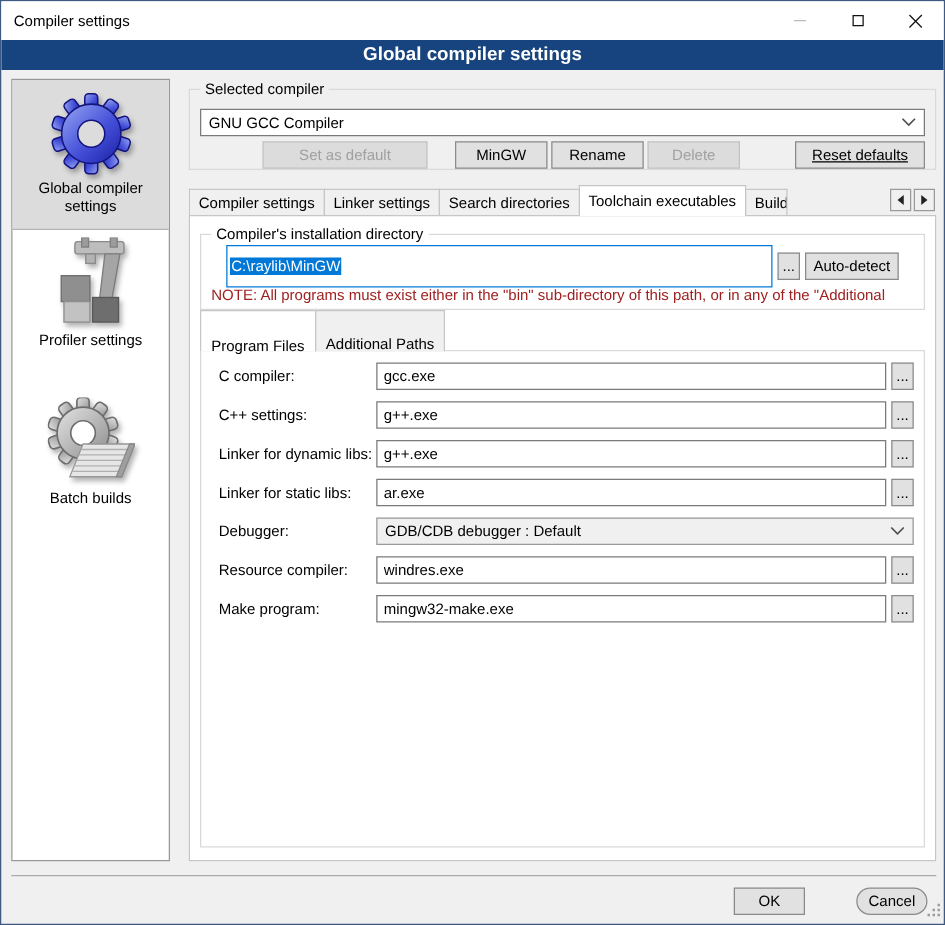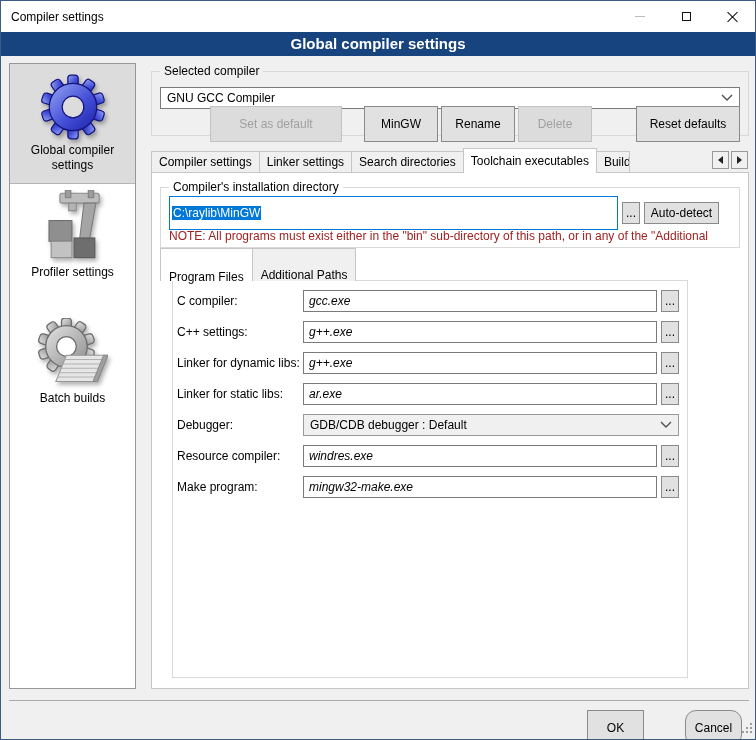--- a/index.html
+++ b/index.html
@@ -41,29 +41,29 @@
   .legend { position:absolute; top:-8px; left:8px; padding:0 4px; font-size:12px; }
   .gb-compiler { left:150px; top:70px; width:598px; height:65px; }
   .gb-compiler .legend { background:#f0f0f0; }
 
   .combo { display:flex; align-items:center; background:#fff; border:1px solid #7a7a7a;
            height:22px; padding:0 6px;gap:36px; }
   .combo .val { flex:1; overflow:hidden; white-space:nowrap; }
   .combo.gray { background:#f0f0f0; border-color:#999; }
   .compiler-combo { position:absolute; left:8px; right:8px; top:15px; }
 
-  .btn { display:flex; align-items:center; justify-content:center; height:36px;
+  .btn { display:flex; align-items:center; justify-content:center; height:22px;
          background:#e1e1e1; border:1px solid #8a8a8a; font-size:12px; color:#000; }
   .btn.disabled { border-color:#c3c3c3; color:#a0a0a0; background:#dcdcdc; }
   .cbtn-row { position:absolute; left:8px; right:8px; top:41px; height:22px;
               display:flex; justify-content:flex-end; align-items:center; }
   .cbtn-row .b-setdef { width:132px; margin-right:22px; }
   .cbtn-row .b-copy, .cbtn-row .b-rename, .cbtn-row .b-delete { width:74px; margin-right:3px; }
   .cbtn-row .b-delete { margin-right:44px; }
-  .cbtn-row .b-reset { width:104px; margin-right:0; }
+  .cbtn-row .b-reset { width:104px; margin-right:0;text-decoration:underline; }
 
   
   .tabstrip { position:absolute; left:150px; top:147px; width:598px; height:25px;
               display:flex; align-items:flex-end; overflow:hidden; }
   .tab { height:22px; line-height:21px; padding:0 7px; background:#f0f0f0;
          border:1px solid #c6c6c6; border-bottom:none; margin-right:-1px;
          white-space:nowrap; }
   .tab.active { height:25px; line-height:25px; background:#fff; position:relative; z-index:3; }
   .tab.clip { width:34px; overflow:hidden; padding-right:0; }
   .tab-arrows { position:absolute; right:1px; top:3px; display:flex; gap:2px; z-index:4;
@@ -77,40 +77,40 @@
 
   .tabpanel { position:absolute; left:150px; top:171px; width:598px; height:517px;
               background:#fff; border:1px solid #c6c6c6; z-index:2; }
 
   
   .gb-install { left:8px; top:14px; width:580px; height:61px; }
   .gb-install .legend { background:#fff; }
   .install-row { position:absolute; left:8px; right:20px; top:14px; height:22px;
                  display:flex; align-items:center; }
   .pathbox { flex:1; height:22px; background:#fff; border:1px solid #0078d7;
-             display:flex; align-items:center; padding:16px 2px; overflow:hidden; }
+             display:flex; align-items:center; padding:16px 2px; overflow:hidden;margin-left:12px; }
   .pathbox .sel { background:#0078d7; color:#fff; white-space:nowrap; padding:0 1px; }
   .browse { width:18px; height:22px; margin-left:4px; }
   .b-autodetect { width:75px; height:22px; margin-left:4px; }
   .note { position:absolute; left:8px; top:41px; right:2px; color:#9f2020;
           white-space:nowrap; overflow:hidden; }
 
   
   .subtabs { position:absolute; left:8px; top:84px; height:24px; display:flex;
              align-items:flex-end; z-index:2; }
   .subtab { height:21px; line-height:20px; padding:16px 8px; background:#f0f0f0;
             border:1px solid #c6c6c6; border-bottom:none; margin-right:-1px; white-space:nowrap; }
   .subtab.active { height:24px; line-height:24px; background:#fff; position:relative; z-index:3; }
-  .page { position:absolute; left:20px; top:107px; width:516px; height:398px;
-          background:#fff; border:1px solid #d9d9d9; padding:9px 8px 0 4px; }
+  .page { position:absolute; left:8px; top:107px; width:580px; height:398px;
+          background:#fff; border:1px solid #d9d9d9; padding:9px 8px 0 14px; }
 
   .frow { display:flex; align-items:center; height:22px; margin-bottom:9px; }
   .frow .flabel { width:126px; flex:none; }
   .txt { flex:1; height:22px; border:1px solid #7a7a7a; background:#fff; font-family:"Liberation Sans",sans-serif;
-         font-size:12px; padding:0 5px; outline:none; min-width:0;font-style:italic; }
+         font-size:12px; padding:0 5px; outline:none; min-width:0; }
   .frow .browse { flex:none; }
   .frow .combo { flex:1; }
 
   .chev { margin-left:6px; flex:none; display:flex; align-items:center; }
 
   
   .divider { position:absolute; left:8px; width:740px; top:699px; height:1px; background:#ababab; }
   .b-ok { position:absolute; left:586px; top:709px; width:57px; }
   .b-cancel { position:absolute; left:684px; top:709px; width:57px;border-radius:11px; }
   .grip { position:absolute; right:2px; bottom:2px; }

